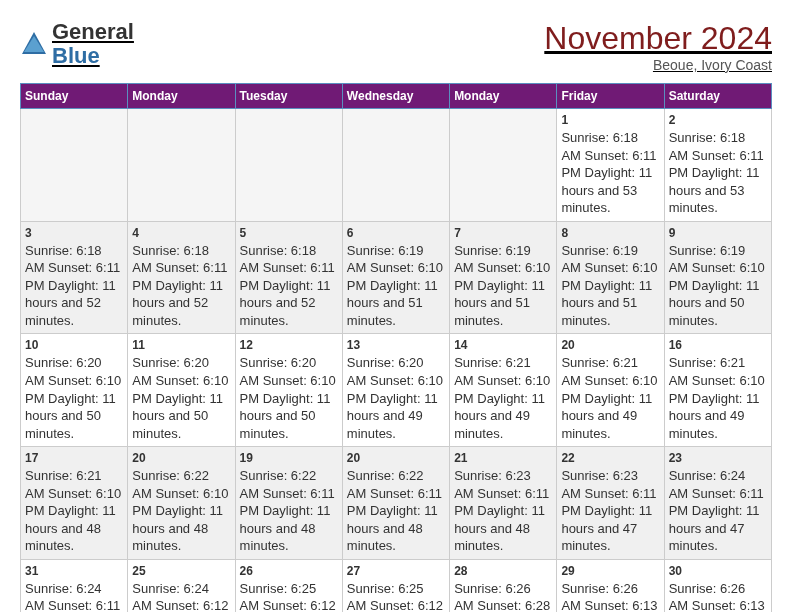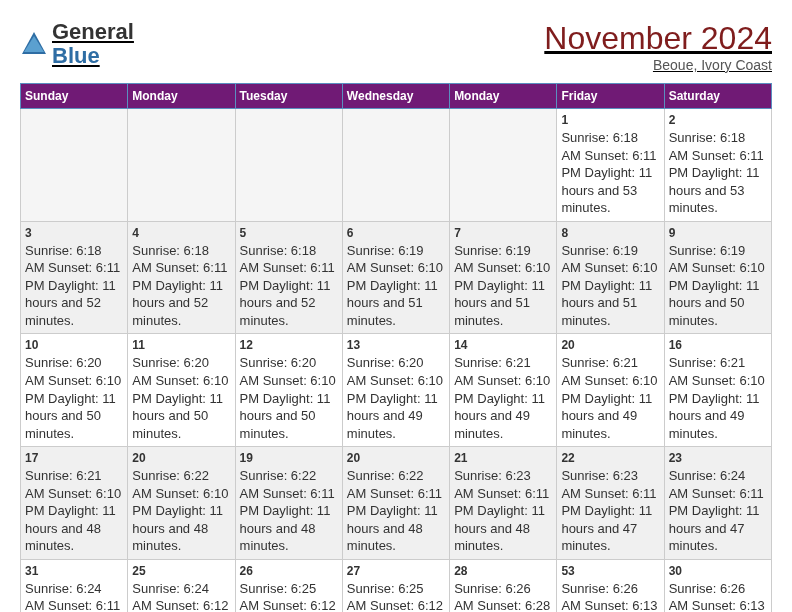--- a/index.html
+++ b/index.html
@@ -327,21 +327,21 @@
 and 46 minutes.</div>
           </td>
           <td>
             <span class="day-num">28</span>
             <div class="cell-text">Sunrise: 6:26 AM
 Sunset: 6:28 PM
 Daylight: 11 hours
 and 46 minutes.</div>
           </td>
           <td>
-            <span class="day-num">53</span>
+            <span class="day-num">29</span>
             <div class="cell-text">Sunrise: 6:26 AM
 Sunset: 6:13 PM
 Daylight: 11 hours
 and 46 minutes.</div>
           </td>
           <td>
             <span class="day-num">30</span>
             <div class="cell-text">Sunrise: 6:26 AM
 Sunset: 6:13 PM
 Daylight: 11 hours

